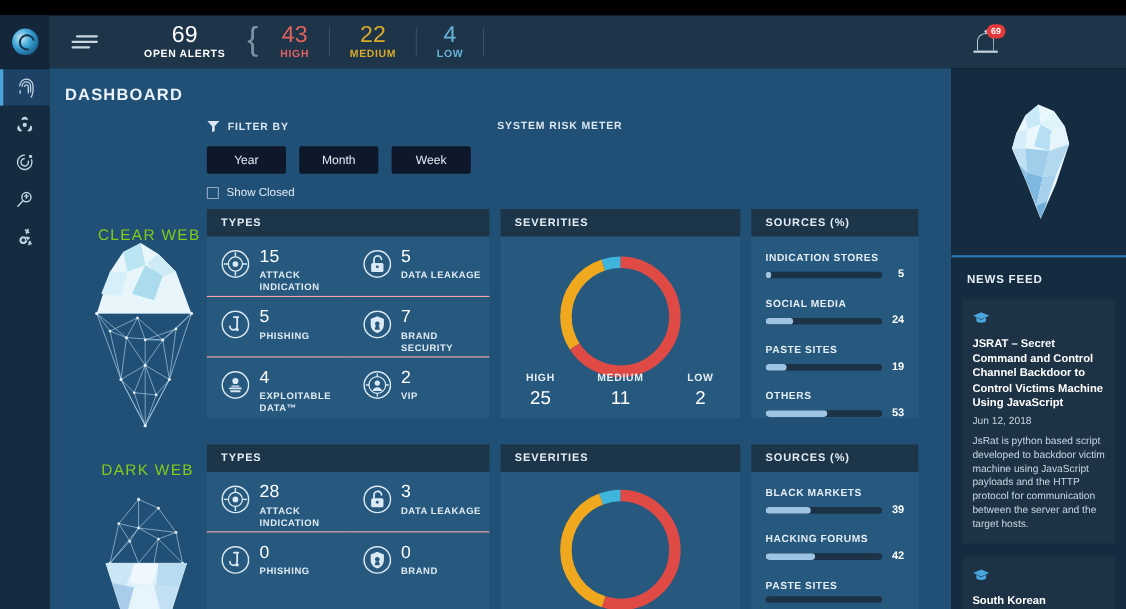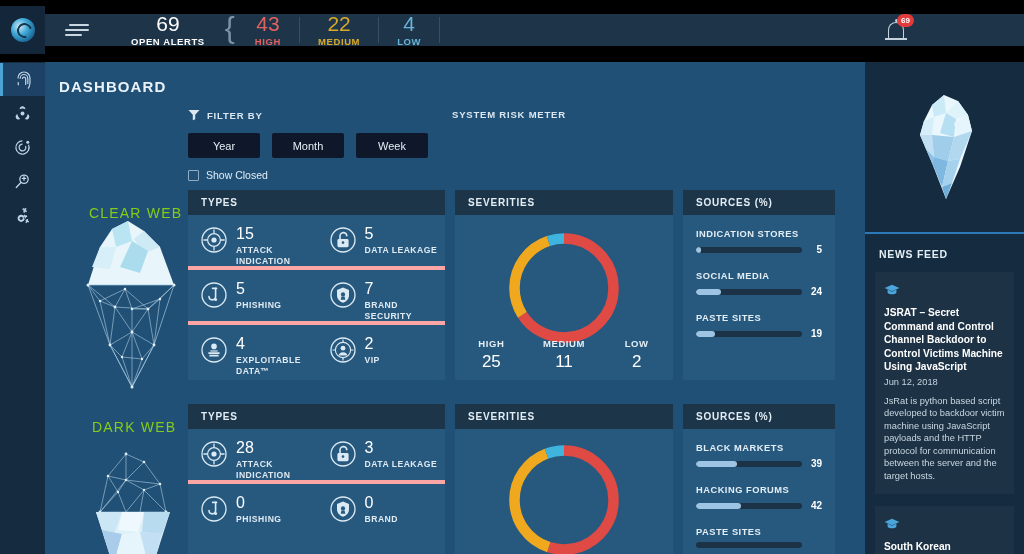--- a/index.html
+++ b/index.html
@@ -6,21 +6,21 @@
   html, body {
     width: 1024px; height: 554px;
     background: #000;
     font-family: "Liberation Sans", sans-serif;
     overflow: hidden;
   }
   #app { position: relative; width: 1024px; height: 554px; background:#000; }
 
   
   .topbar {
-    position:absolute; left:0; top:14px; width:1024px; height:32px;
+    position:absolute; left:0; top:14px; width:1024px; height:48px;
     background:#1e3448; display:flex; align-items:center;
   }
   .logo-cell {
     width:45px; height:48px; background:#14273a;
     display:flex; align-items:center; justify-content:center;
   }
   .logo-swirl {
     width:24px; height:24px; border-radius:50%;
     background:radial-gradient(circle at 35% 35%, #cfe9f5 0%, #3ea8d8 38%, #1f6e9e 70%, #164e73 100%);
     position:relative;
@@ -93,21 +93,21 @@
   .berg { position:absolute; }
 
   
   .panel { position:absolute; background:#27597f; }
   .panel-head { height:25px; background:#1d3549; display:flex; align-items:center; padding-left:13px; }
   .panel-head span { font-size:10px; font-weight:bold; letter-spacing:.8px; color:#e3edf4; }
 
   
   .types-grid { display:flex; flex-wrap:wrap; }
   .type-cell { width:50%; height:55px; display:flex; align-items:flex-start; padding:11px 0 0 13px;
-               border-bottom:4px solid #fca5a5; }
+               border-bottom:1px solid #fca5a5; }
   .type-cell.nb { border-bottom:none; }
   .type-ico { flex:0 0 auto; margin-right:9px; margin-top:1px;}
   .type-txt .tnum { font-size:16px; color:#ffffff; line-height:15px; font-weight:300; }
   .type-txt .tlbl { font-size:8.6px; color:#dfeaf2; letter-spacing:.5px; margin-top:4px;
                     line-height:10.5px; font-weight:bold; text-transform:uppercase; }
 
   
   .donut-wrap { position:relative; display:flex; justify-content:center; }
   .sev-legend { display:flex; position:absolute; bottom:8px; width:100%; }
   .sev-item { flex:1; text-align:center; }
@@ -428,20 +428,29 @@
           </div>
           <div class="src-row">
             <div class="src-name">PASTE SITES</div>
             <div class="src-bar-row">
               <div class="src-track">
                 <div class="src-fill" style="width:18%"></div>
               </div>
               <div class="src-val">19</div>
             </div>
           </div>
+          <div class="src-row">
+            <div class="src-name">OTHERS</div>
+            <div class="src-bar-row">
+              <div class="src-track">
+                <div class="src-fill" style="width:53%"></div>
+              </div>
+              <div class="src-val">53</div>
+            </div>
+          </div>
         </div>
     </div>
 
     <div class="sec-label" style="left:47px; top:341px;">DARK WEB</div>
     <div class="berg" style="left:25px; top:368px;">
       <svg width="120" height="130" viewBox="0 0 120 130">
         <g stroke="#b7d5e8" stroke-width="0.6" fill="none" opacity=".95">
           <path d="M30 82 L38 46 L56 24 L74 32 L90 54 L96 82 Z"></path>
           <path d="M38 46 L56 50 L74 32 M56 24 L56 50 M56 50 L90 54 M30 82 L56 50 M96 82 L74 60
                    M56 50 L74 60 M74 60 L90 54 M30 82 L48 62 L56 50 M48 62 L56 82 M74 60 L70 82

